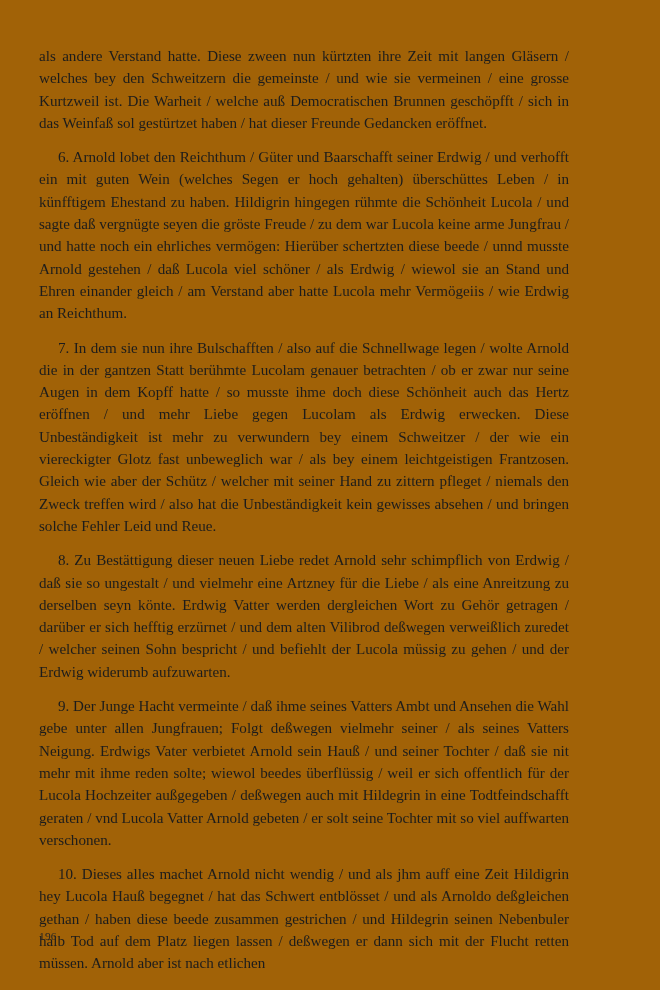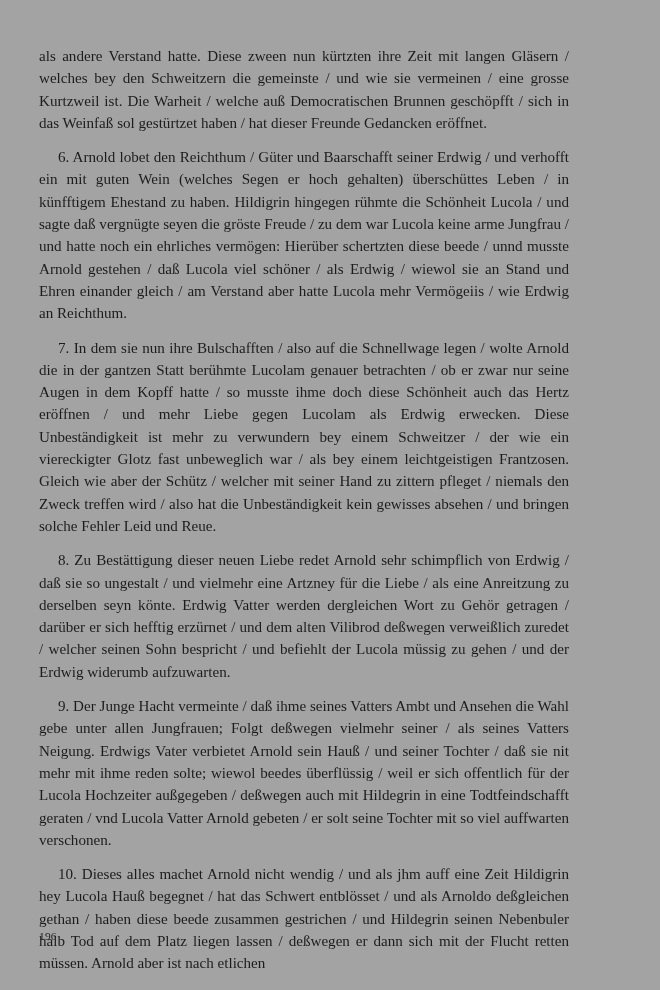--- a/index.html
+++ b/index.html
@@ -14,21 +14,21 @@
     color: #1a1a1a;
     position: relative;
     overflow: hidden;
   }
   .page {
     position: absolute;
     left: 0;
     top: 0;
     width: 660px;
     height: 990px;
-    background: #a3a3a3;
+    background: #a16207;
   }
   .text-block {
     position: absolute;
     left: 39px;
     top: 45px;
     width: 530px;
   }
   .para {
     margin: 0;
     font-size: 15.1px;

